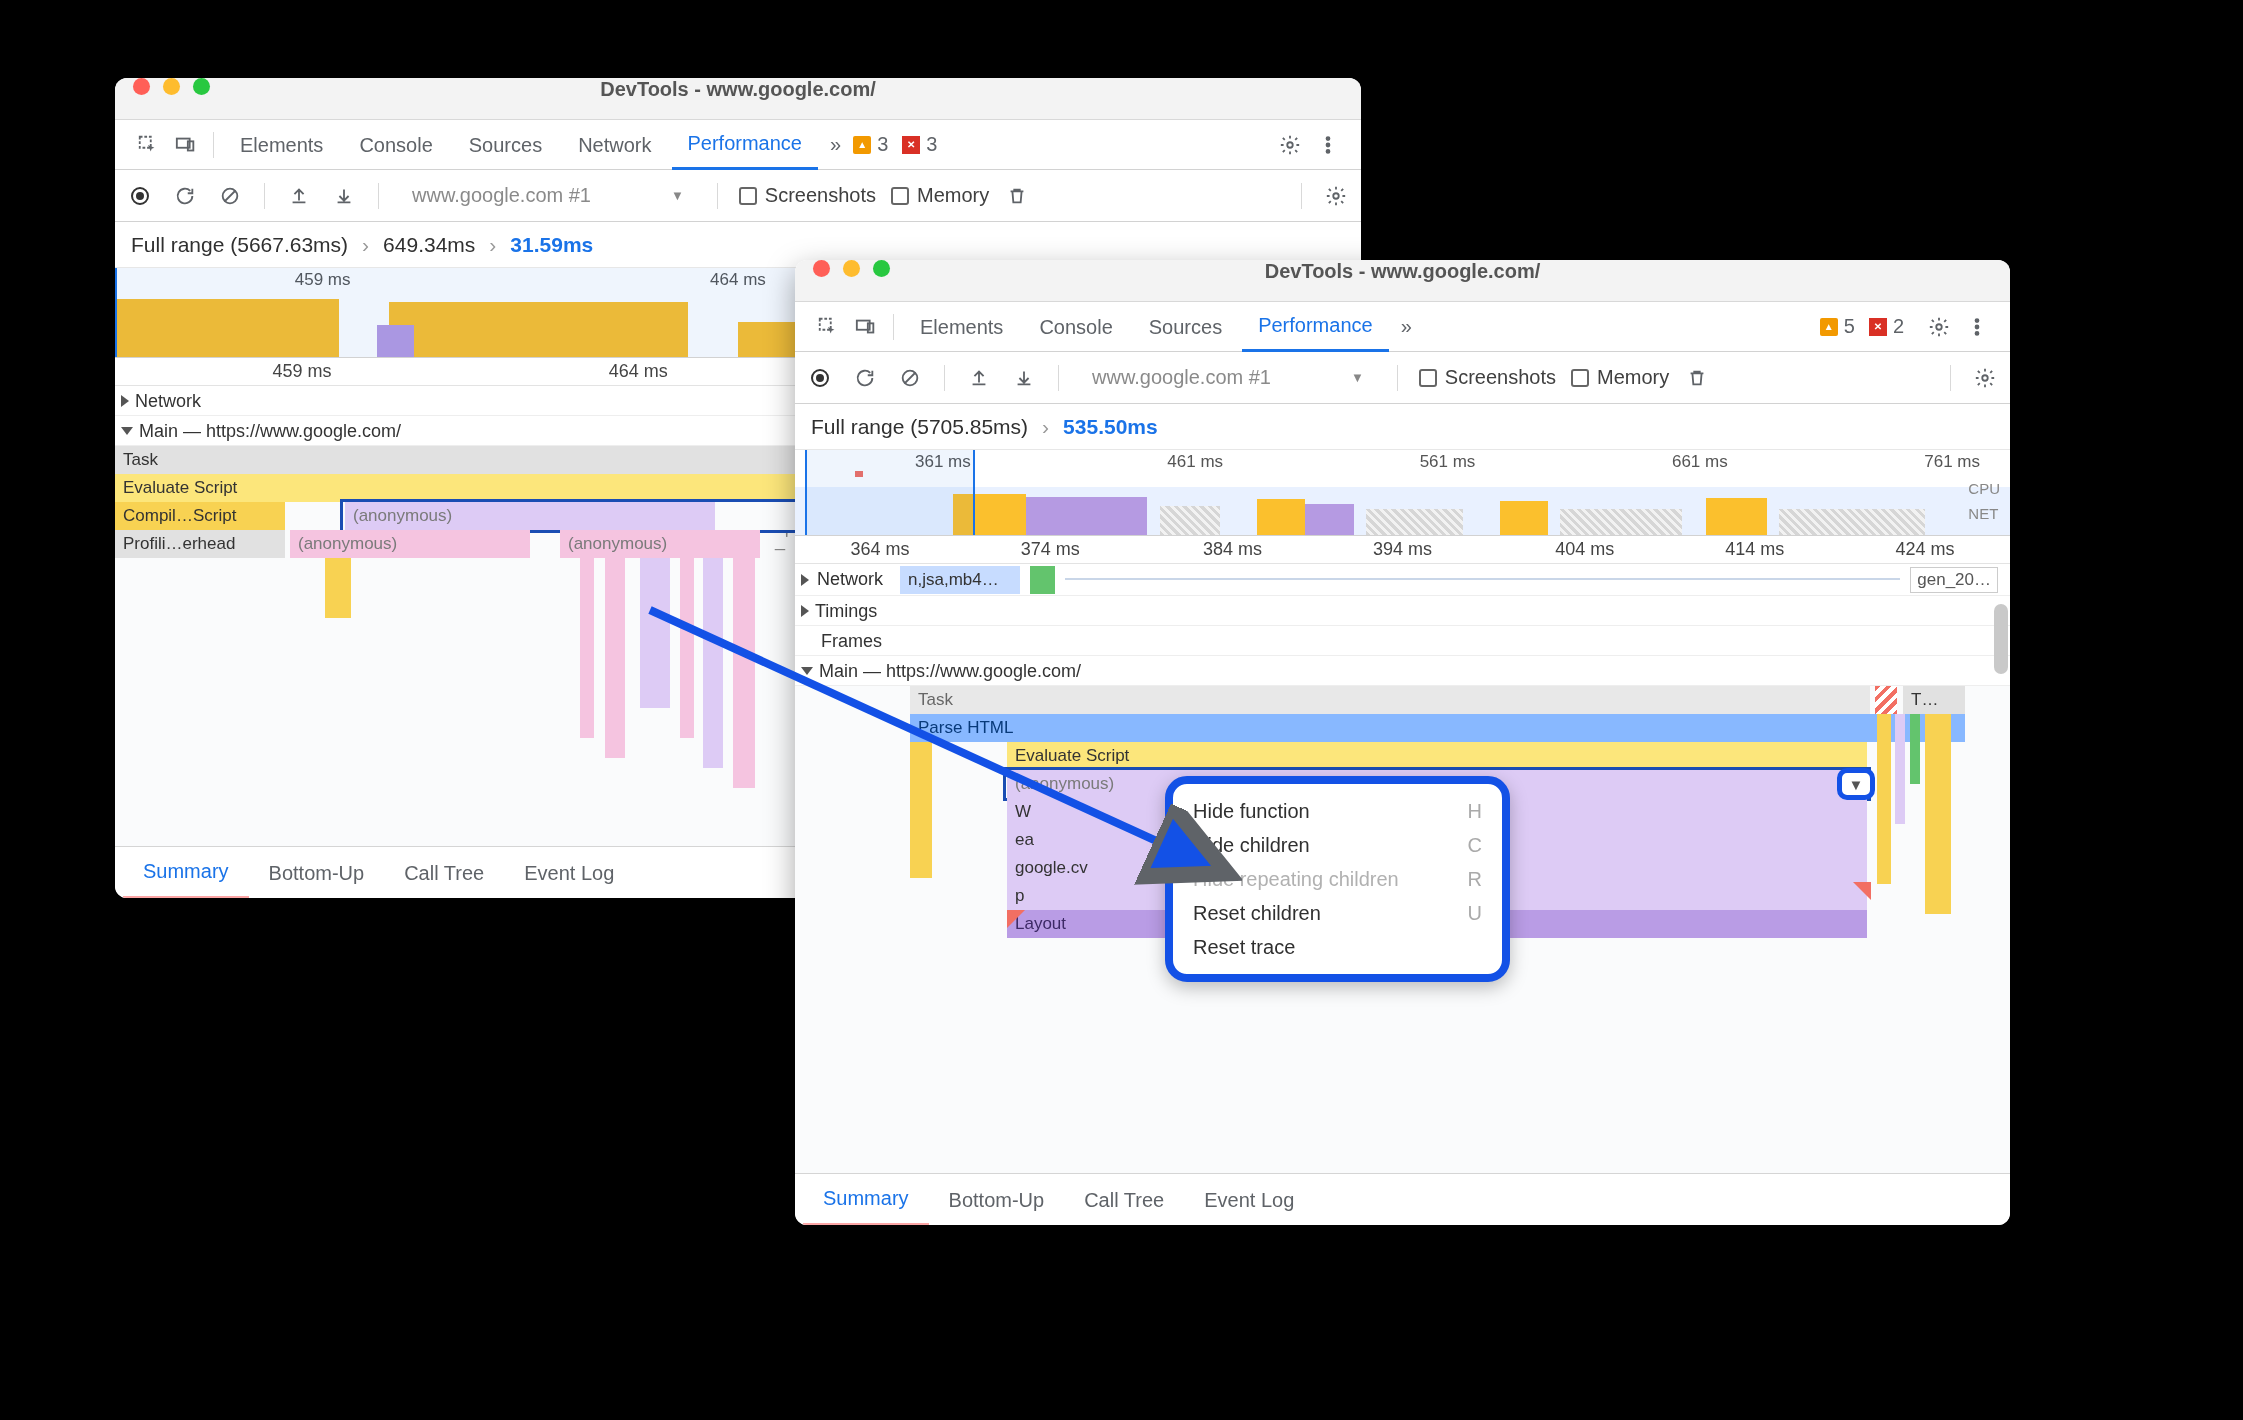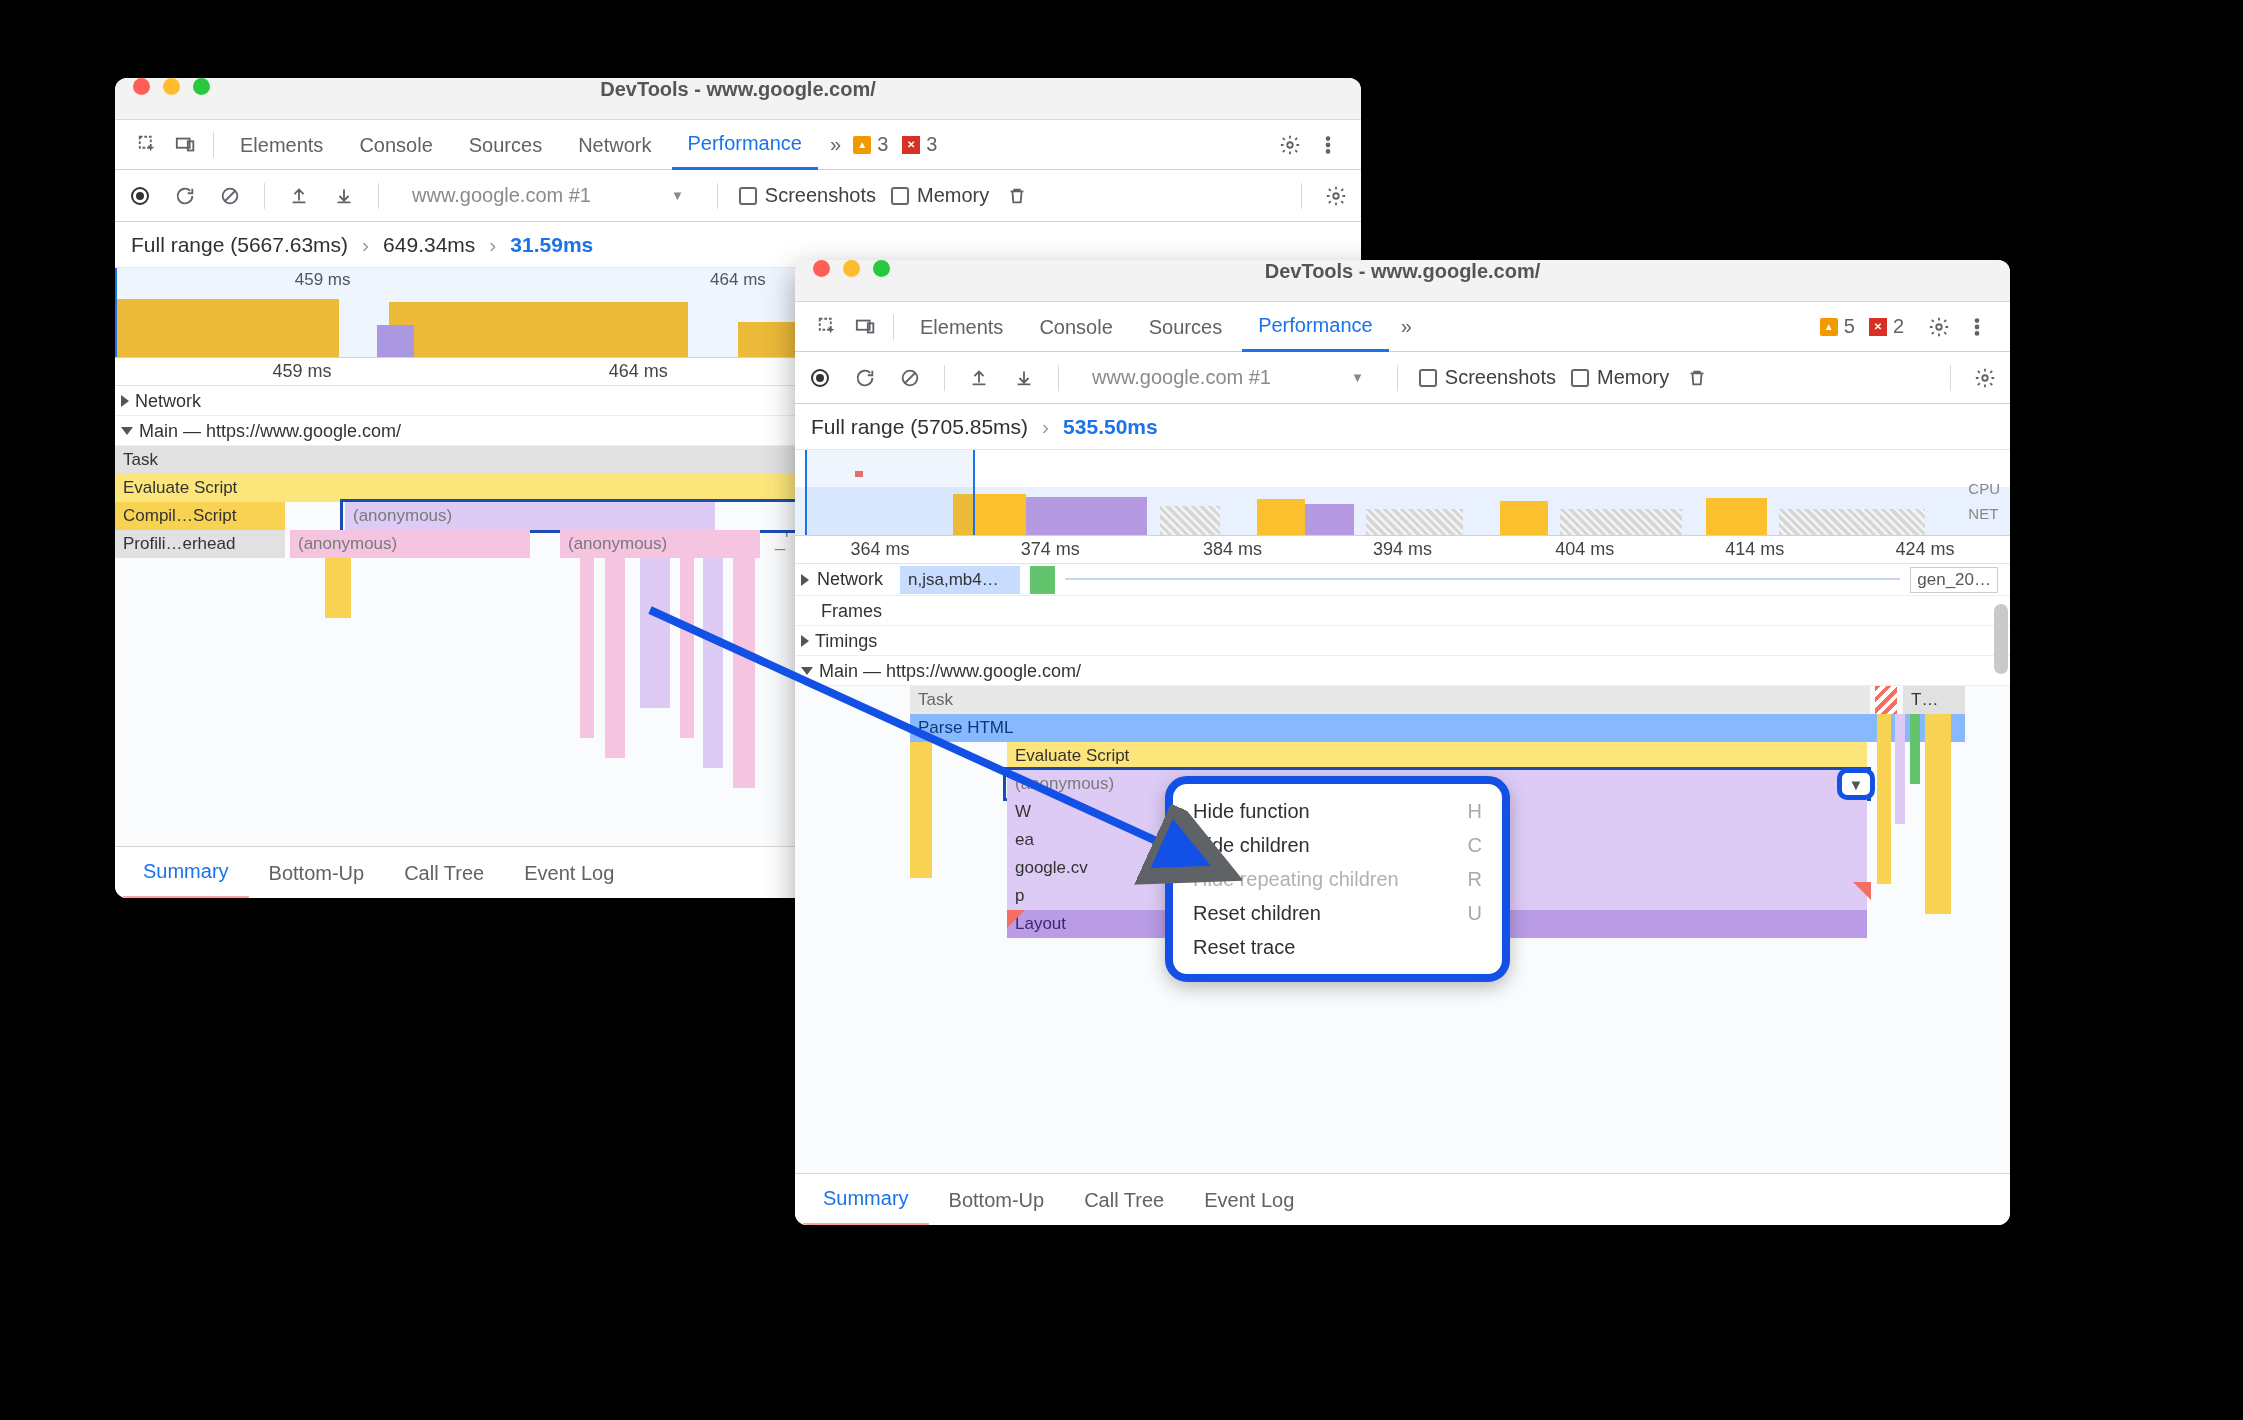--- a/index.html
+++ b/index.html
@@ -476,20 +476,27 @@
       </span>
   </div>
 
   <div class="breadcrumb">
     <span>Full range (5705.85ms)</span>
     <span class="bc-sep">›</span>
     <span class="bc-active">535.50ms</span>
   </div>
 
   <div class="overview" style="height:86px;">
+    <div class="ov-ticks" style="justify-content:space-between;padding:2px 30px 0 120px;">
+      <span>361 ms</span>
+      <span>461 ms</span>
+      <span>561 ms</span>
+      <span>661 ms</span>
+      <span>761 ms</span>
+    </div>
     <div class="ov-graph" style="height:48px;">
       <div class="ov-block lb" style="left:0;width:100%;height:100%;opacity:.4;"></div>
       <div class="ov-block y" style="left:13%;width:6%;height:85%;"></div>
       <div class="ov-block pu" style="left:19%;width:10%;height:80%;"></div>
       <div class="ov-block strip" style="left:30%;width:5%;height:60%;"></div>
       <div class="ov-block y" style="left:38%;width:4%;height:75%;"></div>
       <div class="ov-block pu" style="left:42%;width:4%;height:65%;"></div>
       <div class="ov-block strip" style="left:47%;width:8%;height:55%;"></div>
       <div class="ov-block y" style="left:58%;width:4%;height:70%;"></div>
       <div class="ov-block strip" style="left:63%;width:10%;height:55%;"></div>
@@ -520,26 +527,26 @@
       <span class="tri right" style="position:absolute;left:6px;top:10px;"></span>
       <span style="position:absolute;left:22px;top:5px;font-size:18px;">Network</span>
       <div class="bar lb" style="left:105px;top:2px;width:120px;">
         <span>n,jsa,mb4…</span>
       </div>
       <div class="bar grn" style="left:235px;top:2px;width:25px;padding:0;"></div>
       <div style="position:absolute;left:270px;top:14px;right:110px;height:0;border-top:2px solid #c9d6e8;"></div>
       <div style="position:absolute;right:12px;top:3px;font-size:17px;color:#555;border:1px solid #ccc;padding:2px 6px;background:#fff;">gen_20…</div>
     </div>
     <div class="track-header">
+        <span class="tri right"></span>
+        <span>Timings</span>
+      </div>
+    <div class="track-header">
         <span style="width:14px;"></span>
         <span>Frames</span>
-      </div>
-    <div class="track-header">
-        <span class="tri right"></span>
-        <span>Timings</span>
       </div>
     <div class="track-header">
         <span class="tri down"></span>
         <span>Main — https://www.google.com/</span>
       </div>
 
     <div class="flame-area" style="height:320px;">
 
       <div class="bar gray" style="left:115px;top:0;width:960px;">Task</div>
       <div class="bar gray" style="left:115px;top:0;width:960px;height:28px;background:repeating-linear-gradient(135deg,#fff 0 6px,transparent 6px 12px), repeating-linear-gradient(135deg,#f26f63 0 6px,#fff 6px 12px);opacity:.25;pointer-events:none;"></div>

